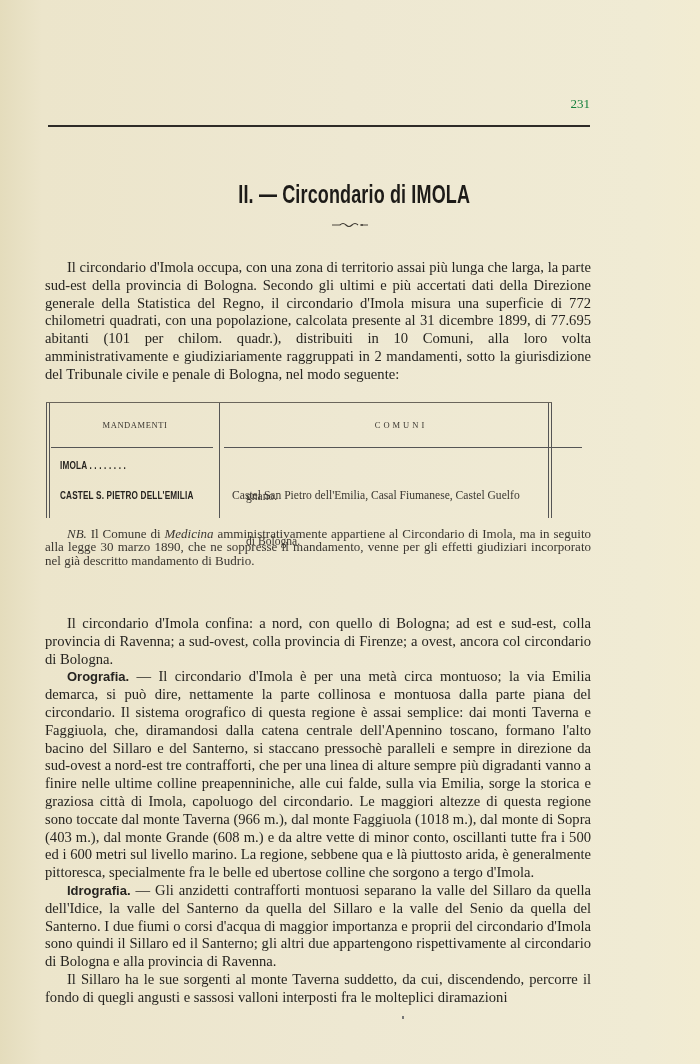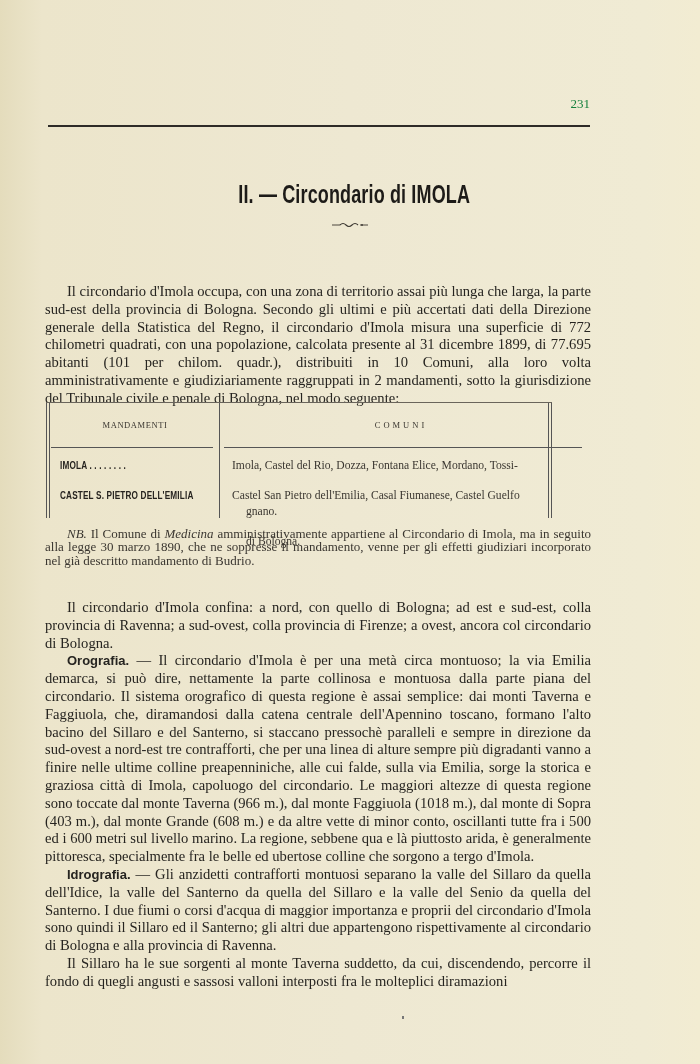--- a/index.html
+++ b/index.html
@@ -24,21 +24,21 @@
     color: #1d1b18;
   }
   .ornament {
     position: absolute; top: 222px; left: 330px; width: 40px; height: 6px;
   }
   .text-block {
     position: absolute; left: 45px; width: 546px;
     font-size: 14.6px; line-height: 17.8px; text-align: justify;
   }
   .text-block p { margin: 0; text-indent: 22px; }
-  .p-intro { top: 283px; }
+  .p-intro { top: 259px; }
   .text-block .lead { font-family: "Liberation Sans", "DejaVu Sans", sans-serif; font-weight: bold; font-size: 13px; }
   .table {
     position: absolute; top: 402px; left: 46px; width: 506px; height: 115px;
     border-top: 1px solid #6a655b;
   }
   .tbl-vl { position: absolute; top: 0; bottom: 0; width: 1px; background: #555; }
   .tbl-vl.d1 { left: 0; } .tbl-vl.d2 { left: 3px; }
   .tbl-vl.d3 { right: 3px; } .tbl-vl.d4 { right: 0; }
   .tbl-mid { position: absolute; top: 0; bottom: 0; left: 173px; width: 1px; background: #555; }
   .th-rule1 { position: absolute; top: 44px; left: 5px; width: 162px; height: 1px; background: #555; }
@@ -58,21 +58,21 @@
     position: absolute; left: 186px; width: 342px; font-size: 11.6px; line-height: 15px;
     text-align: justify; color: #3a3630;
   }
   .row-text .hang { padding-left: 14px; display: block; margin-top: 31px; }
   .note {
     position: absolute; top: 527px; left: 45px; width: 546px; font-size: 13px; line-height: 13.4px;
     text-align: justify; color: #3a3630;
   }
   .note p { margin: 0; text-indent: 22px; }
   .note i { font-style: italic; }
-  .p-main { top: 599px; }
+  .p-main { top: 615px; }
   .speck { position: absolute; top: 1016px; left: 402px; width: 2px; height: 3px; background: #777; }
 </style>
 </head>
 <body>
 
 <div class="page-number">231</div>
 <div class="header-rule"></div>
 
 <div class="chapter-title">II. — Circondario di IMOLA</div>
 <svg class="ornament" viewBox="0 0 40 6">
@@ -91,21 +91,20 @@
   <div class="tbl-vl d3"></div>
   <div class="tbl-vl d4"></div>
   <div class="tbl-mid"></div>
   <div class="th-rule1"></div>
   <div class="th-rule2"></div>
   <div class="th mand">MANDAMENTI</div>
   <div class="th com">COMUNI</div>
 
   <div class="row-label" style="top:57px">IMOLA . . . . . . . .</div>
   <div class="row-text" style="top:55px">
-    <span>Imola, Castel del Rio, Dozza, Fontana Elice, Mordano, Tossi-</span>
     <span class="hang">gnano.</span>
   </div>
 
   <div class="row-label" style="top:87px">CASTEL S. PIETRO DELL'EMILIA</div>
   <div class="row-text" style="top:85px">
     <span>Castel San Pietro dell'Emilia, Casal Fiumanese, Castel Guelfo</span>
     <span class="hang">di Bologna.</span>
   </div>
 </div>
 

